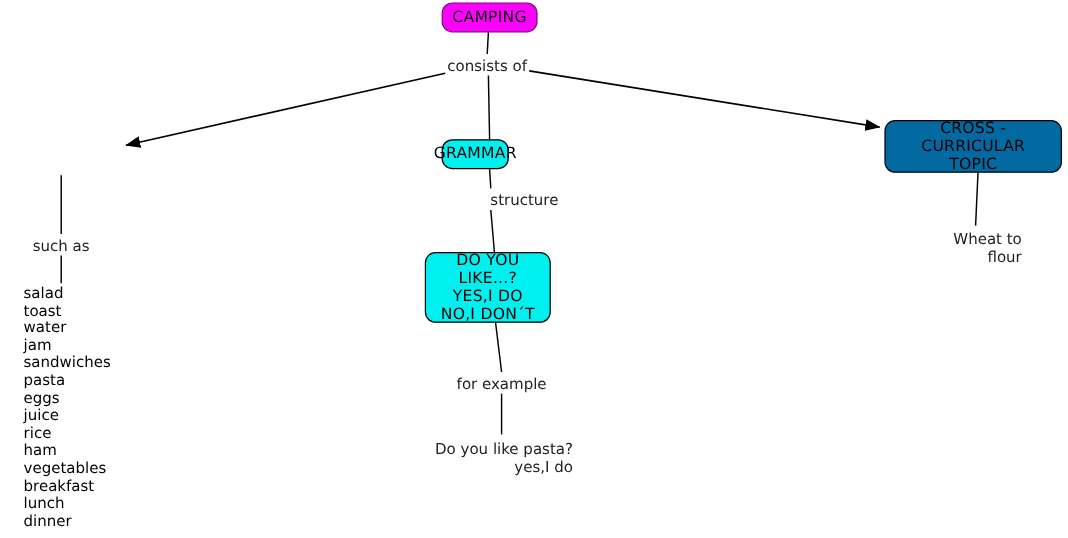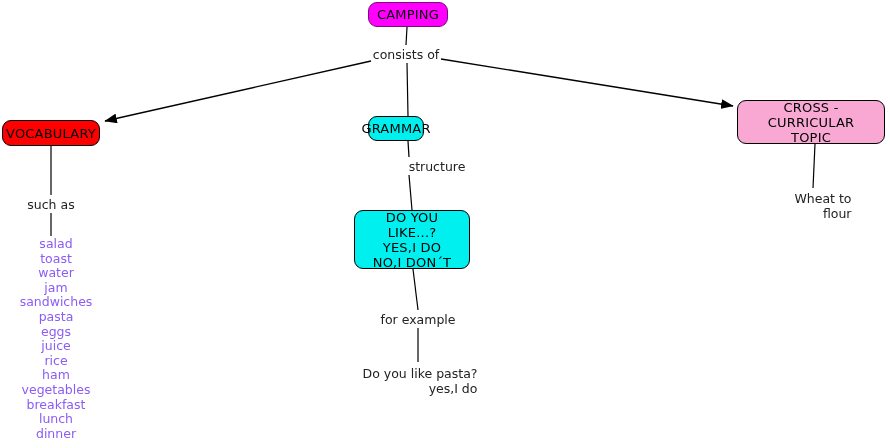--- a/index.html
+++ b/index.html
@@ -50,26 +50,26 @@
     background: #FF0000;
     border-color: #000000;
   }
   .node-grammar {
     left: 368px; top: 116px; width: 56px; height: 25px;
     background: #00F0F0;
     border-color: #000000;
   }
   .node-cross {
     left: 737px; top: 100px; width: 148px; height: 44px;
-    background: #f9a8d4;
+    background: #0369a1;
     border-color: #000000;
     padding: 0 8px;
   }
   .node-structure-box {
-    left: 354px; top: 210px; width: 116px; height: 59px;
+    left: 354px; top: 210px; width: 105px; height: 59px;
     background: #00F0F0;
     border-color: #000000;
     padding: 0 6px;
   }
   .label {
     position: absolute;
     font-size: 12.5px;
     line-height: 15px;
     color: #222222;
     text-align: right;
@@ -80,24 +80,24 @@
   .label-structure { left: 409px; top: 159px; margin-left: 28px; }
   .label-forexample { left: 418px; top: 312px; }
   .label-example-text { left: 420px; top: 366px; }
   .label-suchas { left: 51px; top: 197px; }
   .label-wheat { left: 813px; top: 191px; }
   .vocab-list {
     position: absolute;
     left: 56px;
     top: 237px;
     transform: translateX(-50%);
-    text-align: center;
+    text-align: left;
     font-size: 12.5px;
     line-height: 14.6px;
-    color: #8b5cf6;
+    color: #000000;
   }
   .vocab-item { display: block; }
 </style>
 </head>
 <body>
 
 <div id="canvas">
 
   <svg id="edges" viewBox="0 0 890 448">
     <defs>
@@ -122,23 +122,20 @@
     <line x1="413" y1="269" x2="418" y2="310" stroke="#000000" stroke-width="1.2"></line>
     <line x1="418" y1="328" x2="418" y2="362" stroke="#000000" stroke-width="1.2"></line>
 
     <line x1="815" y1="144" x2="813" y2="188" stroke="#000000" stroke-width="1.2"></line>
   </svg>
 
   <div class="node node-camping">
     <span>CAMPING</span>
   </div>
 
-  <div class="node node-vocabulary">
-    <span>VOCABULARY</span>
-  </div>
 
   <div class="node node-grammar">
     <span>GRAMMAR</span>
   </div>
 
   <div class="node node-cross">
     <span>CROSS - CURRICULAR
 TOPIC</span>
   </div>
 

